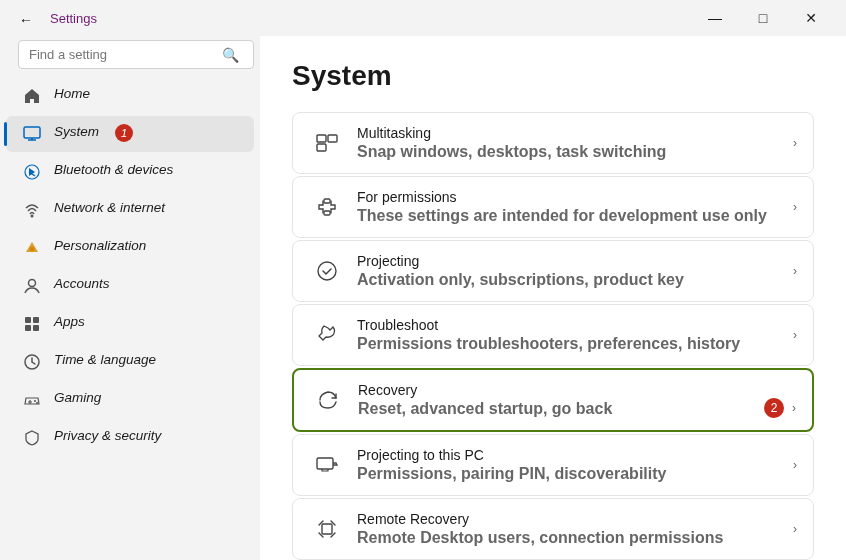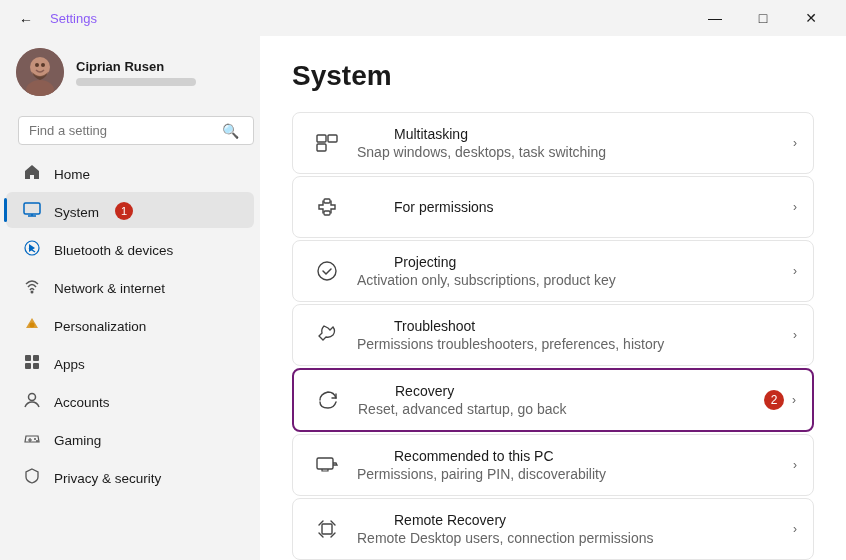--- a/index.html
+++ b/index.html
@@ -21,21 +21,21 @@
       justify-content: space-between;
       flex-shrink: 0;
     }
     .title-bar-left {
       display: flex;
       align-items: center;
       gap: 10px;
     }
     .title-bar-title {
       font-size: 13px;
-      color: #8b5cf6;
+      color: #701a75;
     }
     .title-bar-controls {
       display: flex;
       gap: 2px;
     }
     .title-bar-btn {
       width: 46px;
       height: 32px;
       border: none;
       background: transparent;
@@ -118,29 +118,30 @@
     .search-icon-wrap {
       position: absolute;
       right: 8px;
       top: 50%;
       transform: translateY(-50%);
       color: #666;
       font-size: 14px;
     }
     .nav-item {
       display: flex;
-      align-items: flex-end;
+      align-items: flex-start;
       gap: 12px;
       padding: 8px 16px;
       cursor: pointer;
       border-radius: 6px;
       margin: 1px 6px;
       font-size: 13.5px;
       color: #1a1a1a;
       position: relative;
+      font-style: italic;
     }
     .nav-item.active {
       background: rgba(0,0,0,0.06);
     }
     .nav-item.active::before {
       content: '';
       position: absolute;
       left: -2px;
       top: 6px;
       bottom: 6px;
@@ -190,46 +191,47 @@
       align-items: center;
       padding: 12px 16px;
       border: 1px solid #e5e5e5;
       border-radius: 8px;
       cursor: pointer;
       background: white;
       text-align: left;
       width: 100%;
     }
     .settings-item.highlighted {
-      border: 2px solid #701a75;
+      border: 2px solid #4d7c0f;
       background: white;
+      align-items: flex-end;
     }
     .item-icon {
       width: 36px;
       height: 36px;
       display: flex;
       align-items: center;
       justify-content: center;
       flex-shrink: 0;
       color: #444;
     }
     .item-text {
       flex: 1;
       margin-left: 12px;
     }
     .item-title {
       font-size: 14px;
       font-weight: 500;
       color: #1a1a1a;
-      margin-left: 37px;
     }
     .item-desc {
-      font-size: 14px;
+      font-size: 16px;
       color: #666;
       margin-top: 2px;
+      font-weight: bold;
     }
     .item-right {
       display: flex;
       align-items: center;
       gap: 8px;
       color: #666;
     }
     .chevron { font-size: 12px; }
     .badge-2 {
       width: 20px;
@@ -258,38 +260,20 @@
   <div class="title-bar-controls">
     <button class="title-bar-btn">—</button>
     <button class="title-bar-btn">□</button>
     <button class="title-bar-btn close">✕</button>
   </div>
 </div>
 
 <div class="app-container">
 
   <div class="sidebar">
-    <div class="user-profile">
-      <div class="avatar">
-        <svg width="48" height="48" viewBox="0 0 48 48">
-          <circle cx="24" cy="24" r="24" fill="#7a5c58"></circle>
-          <circle cx="24" cy="19" r="10" fill="#c4917a"></circle>
-          <ellipse cx="24" cy="42" rx="14" ry="10" fill="#8B5E52"></ellipse>
-          <circle cx="21" cy="17" r="2" fill="#5a3a2a"></circle>
-          <circle cx="27" cy="17" r="2" fill="#5a3a2a"></circle>
-          <path d="M20 22 Q24 26 28 22" stroke="#8B5E52" stroke-width="1.5" fill="none"></path>
-
-          <path d="M16 24 Q24 32 32 24 Q30 30 24 32 Q18 30 16 24" fill="#5a3a2a" opacity="0.7"></path>
-        </svg>
-      </div>
-      <div>
-        <div class="user-name">Ciprian Rusen</div>
-        <div class="user-bar"></div>
-      </div>
-    </div>
 
     <div class="search-box">
       <input class="search-input" type="text" placeholder="Find a setting" style="">
       <span class="search-icon-wrap">🔍</span>
     </div>
 
     <div class="nav-item">
       <span class="nav-icon">
         <svg width="18" height="18" viewBox="0 0 18 18" fill="none">
           <path d="M2 8L9 2l7 6v8H11v-4H7v4H2z" fill="#555"></path>
@@ -339,39 +323,48 @@
           <path d="M3 13 L9 3 L15 13 Z" fill="#d48806" opacity="0.8"></path>
           <circle cx="9" cy="10" r="2.5" fill="#d48806"></circle>
         </svg>
       </span>
       <span>Personalization</span>
     </div>
 
     <div class="nav-item">
       <span class="nav-icon">
         <svg width="18" height="18" viewBox="0 0 18 18" fill="none">
+          <circle cx="9" cy="6" r="3.5" stroke="#555" stroke-width="1.5" fill="none"></circle>
+          <path d="M2 16 Q4 11 9 11 Q14 11 16 16" stroke="#555" stroke-width="1.5" fill="none"></path>
+        </svg>
+      </span>
+      <span>Accounts</span>
+    </div>
+
+    <div class="nav-item">
+      <span class="nav-icon">
+        <svg width="18" height="18" viewBox="0 0 18 18" fill="none">
           <rect x="2" y="2" width="6" height="6" rx="1" fill="#555"></rect>
           <rect x="10" y="2" width="6" height="6" rx="1" fill="#555"></rect>
           <rect x="2" y="10" width="6" height="6" rx="1" fill="#555"></rect>
           <rect x="10" y="10" width="6" height="6" rx="1" fill="#555"></rect>
         </svg>
       </span>
       <span>Apps</span>
     </div>
 
     <div class="nav-item">
       <span class="nav-icon">
         <svg width="18" height="18" viewBox="0 0 18 18" fill="none">
-          <circle cx="9" cy="6" r="3.5" stroke="#555" stroke-width="1.5" fill="none"></circle>
-          <path d="M2 16 Q4 11 9 11 Q14 11 16 16" stroke="#555" stroke-width="1.5" fill="none"></path>
-        </svg>
-      </span>
-      <span>Accounts</span>
-    </div>
-
+          <circle cx="9" cy="9" r="7" stroke="#555" stroke-width="1.5" fill="none"></circle>
+          <path d="M9 5v4l3 2" stroke="#555" stroke-width="1.5" stroke-linecap="round"></path>
+        </svg>
+      </span>
+      <span>Time &amp; language</span>
+    </div>
 
     <div class="nav-item">
       <span class="nav-icon">
         <svg width="18" height="18" viewBox="0 0 18 18" fill="none">
           <path d="M3 7h12l1 6H2L3 7z" stroke="#555" stroke-width="1.2" fill="none"></path>
           <path d="M7 9v4M5 11h4" stroke="#555" stroke-width="1.2"></path>
           <circle cx="12" cy="10" r="1" fill="#555"></circle>
           <circle cx="14" cy="12" r="1" fill="#555"></circle>
         </svg>
       </span>
@@ -415,20 +408,21 @@
         <div class="item-icon">
           <svg width="24" height="24" viewBox="0 0 24 24" fill="none">
             <path d="M8 6v4h-4v4h4v4" stroke="#444" stroke-width="1.4" fill="none" stroke-linecap="round"></path>
             <path d="M16 6v4h4v4h-4v4" stroke="#444" stroke-width="1.4" fill="none" stroke-linecap="round"></path>
             <rect x="9" y="4" width="6" height="4" rx="1" stroke="#444" stroke-width="1.3" fill="none"></rect>
             <rect x="9" y="16" width="6" height="4" rx="1" stroke="#444" stroke-width="1.3" fill="none"></rect>
           </svg>
         </div>
         <div class="item-text">
           <div class="item-title">For permissions</div>
+          <div class="item-desc">These settings are intended for development use only</div>
         </div>
         <div class="item-right">
           <span class="chevron">›</span>
         </div>
       </button>
 
       <button class="settings-item">
         <div class="item-icon">
           <svg width="24" height="24" viewBox="0 0 24 24" fill="none">
             <circle cx="12" cy="12" r="9" stroke="#444" stroke-width="1.4" fill="none"></circle>
@@ -479,21 +473,21 @@
 
       <button class="settings-item">
         <div class="item-icon">
           <svg width="24" height="24" viewBox="0 0 24 24" fill="none">
             <rect x="2" y="5" width="16" height="11" rx="1.5" stroke="#444" stroke-width="1.4" fill="none"></rect>
             <path d="M18 10h3l1 2H18" stroke="#444" stroke-width="1.3" fill="none"></path>
             <path d="M7 16v2h6v-2" stroke="#444" stroke-width="1.2" fill="none"></path>
           </svg>
         </div>
         <div class="item-text">
-          <div class="item-title">Recommended to this PC</div>
+          <div class="item-title">Projecting to this PC</div>
           <div class="item-desc">Permissions, pairing PIN, discoverability</div>
         </div>
         <div class="item-right">
           <span class="chevron">›</span>
         </div>
       </button>
 
       <button class="settings-item">
         <div class="item-icon">
           <svg width="24" height="24" viewBox="0 0 24 24" fill="none">

